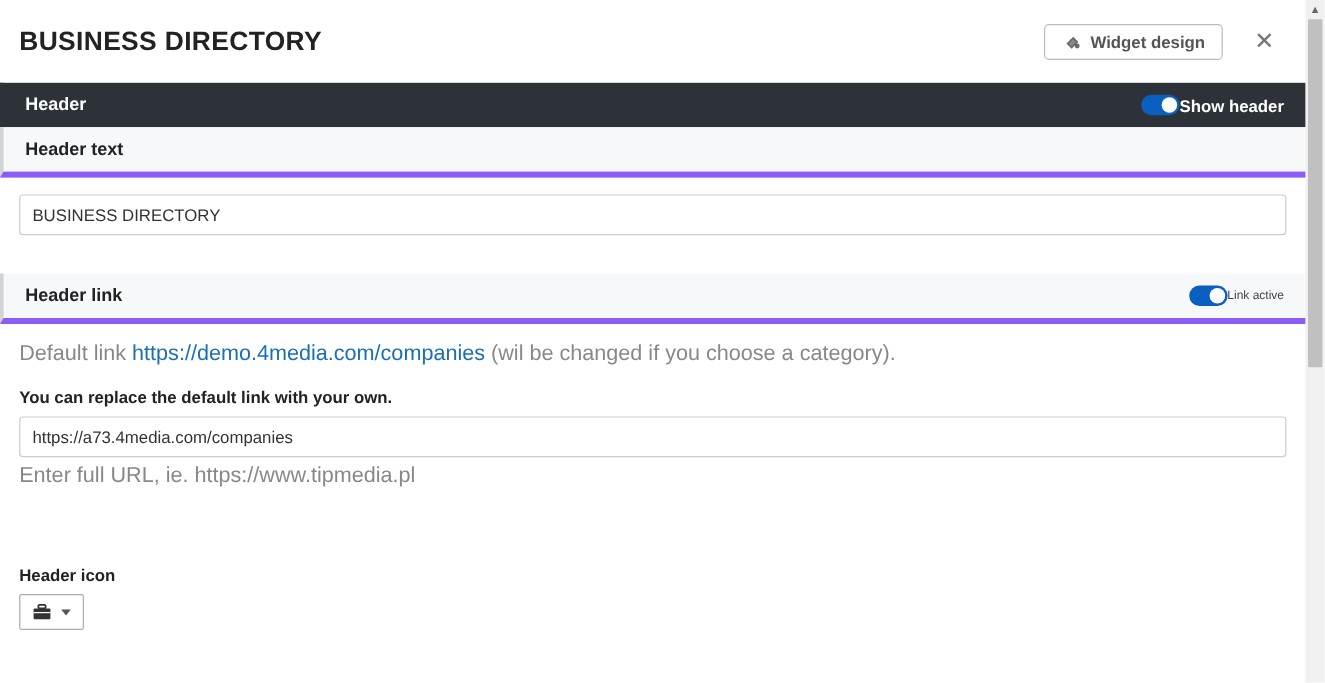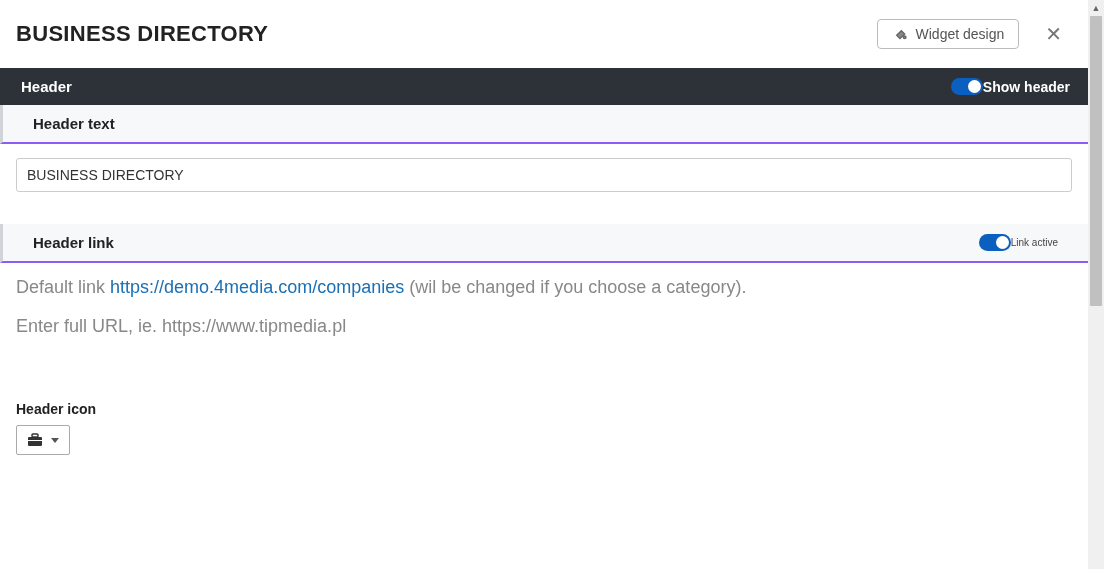--- a/index.html
+++ b/index.html
@@ -73,20 +73,21 @@
       display: inline-flex;
       align-items: center;
       gap: 8px;
       padding: 6px 14px;
       border: 1px solid #bbb;
       border-radius: 4px;
       background: #fff;
       color: #555;
       font-size: 14px;
       cursor: pointer;
+      font-weight: bold;
     }
     .close-btn {
       font-size: 20px;
       color: #777;
       cursor: pointer;
       padding: 4px 10px;
     }
     .section-header-dark {
       background: #2c3238;
       color: #fff;
@@ -96,25 +97,25 @@
       padding: 10px 18px;
       font-weight: 600;
       font-size: 15px;
       border-left: 3px solid #2c3238;
     }
     .section-header-light {
       background: #f7f8f9;
       display: flex;
       justify-content: space-between;
       align-items: flex-end;
-      padding: 10px 30px;
+      padding: 10px 18px;
       font-weight: 600;
       font-size: 15px;
       border-left: 3px solid #d0d4d8;
-      border-bottom: 2px solid #8b5cf6;
+      border-bottom: 5px solid #8b5cf6;
       color: #222;
     }
     .toggle-wrap {
       display: flex;
       align-items: center;
     }
     .toggle {
       width: 32px;
       height: 17px;
       background: #0b5fbf;
@@ -237,20 +238,22 @@
         <div class="toggle">
           <div class="toggle-circle"></div>
         </div>
         <span class="toggle-label-small">Link active</span>
       </div>
     </div>
     <div class="panel-body">
       <div class="helper-text" style="margin-top:0; margin-bottom:18px;">
         <span>Default link </span><a href="#">https://demo.4media.com/companies</a><span> (wil be changed if you choose a category).</span>
       </div>
+      <div class="sub-label">You can replace the default link with your own.</div>
+      <input type="text" class="text-input" value="https://a73.4media.com/companies" style="">
       <div class="helper-text">Enter full URL, ie. https://www.tipmedia.pl</div>
     </div>
 
     <div class="section-gap"></div>
     <div class="section-gap"></div>
 
     <div class="panel-body">
       <div class="sub-label">Header icon</div>
       <div class="icon-dropdown">
         <span>

